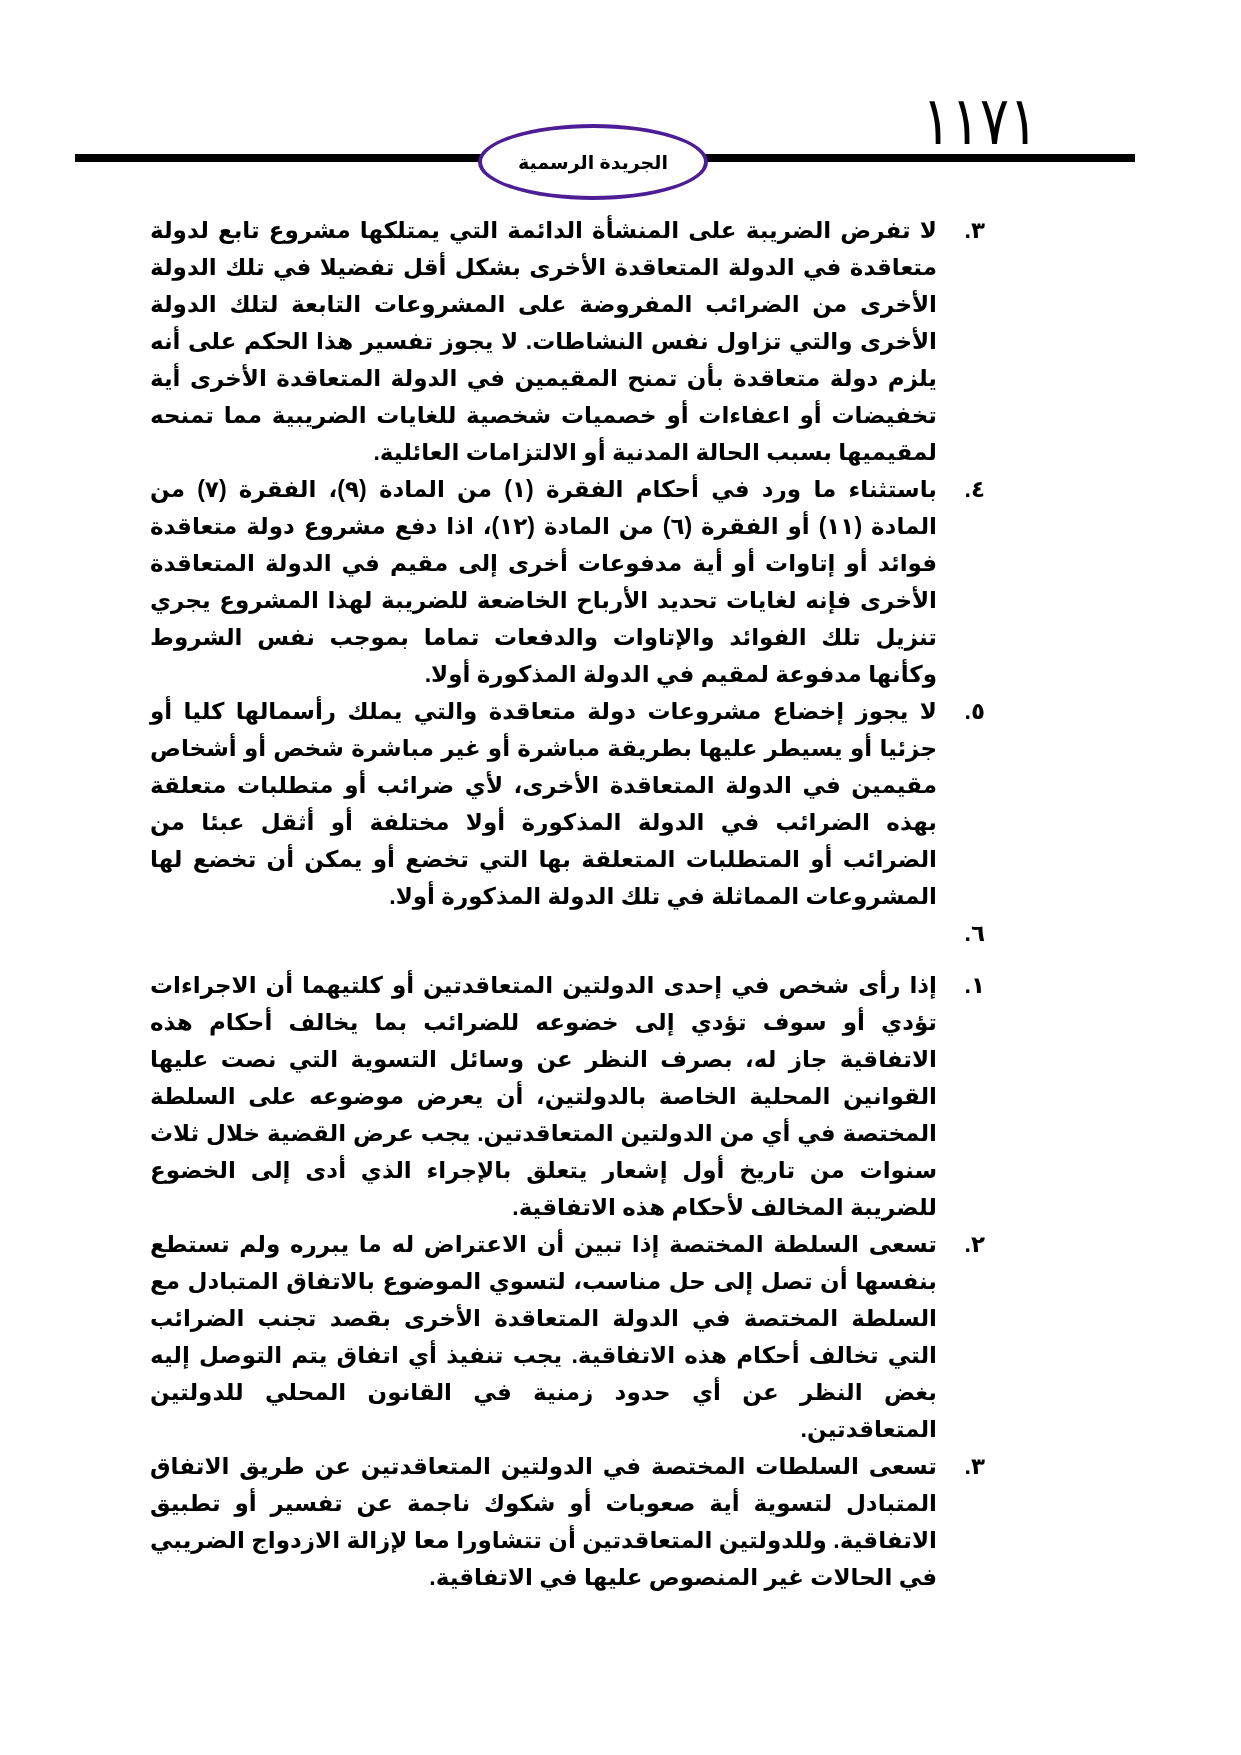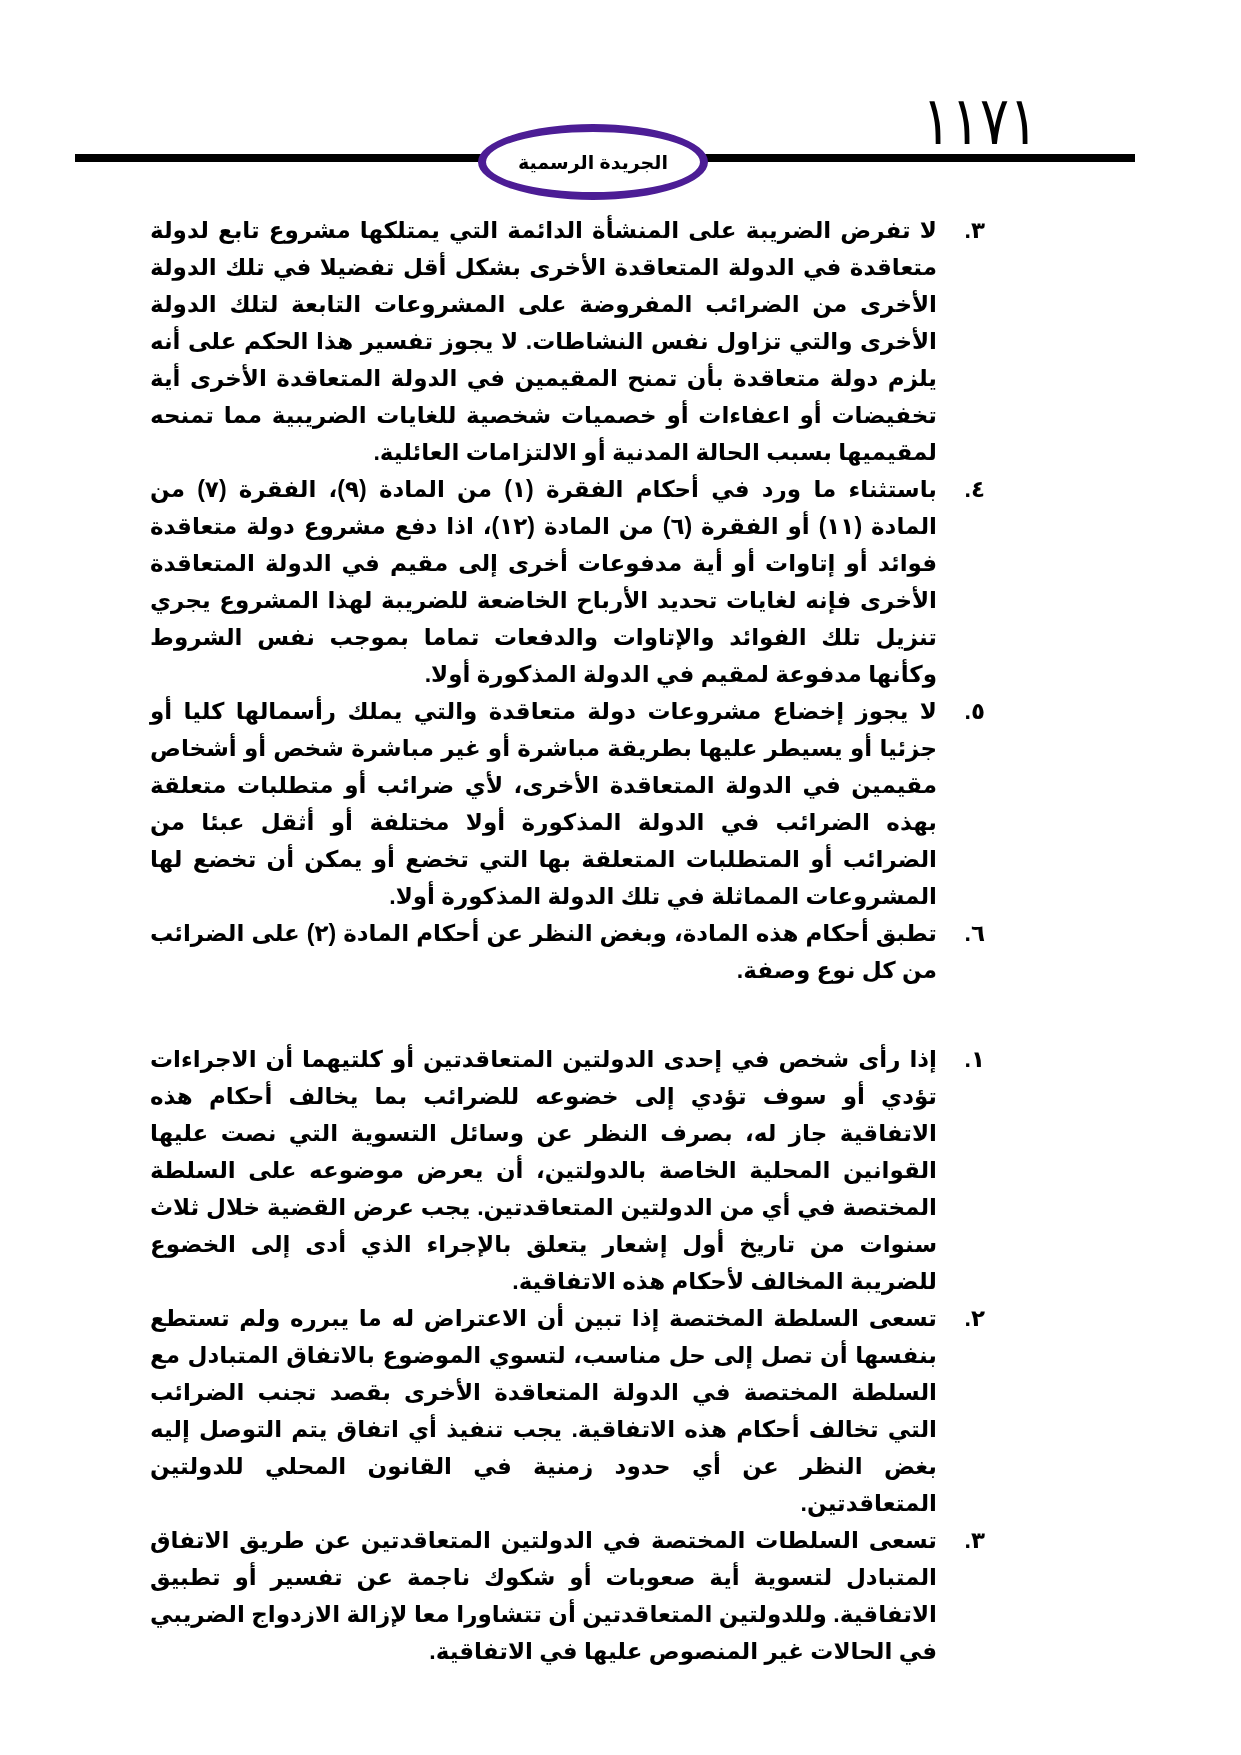--- a/index.html
+++ b/index.html
@@ -1,21 +1,21 @@
 <!DOCTYPE html>
 <html><head>
   <meta charset="utf-8">
   <style>
     html, body { margin: 0; padding: 0; background: #ffffff; }
     body { width: 1241px; height: 1755px; position: relative; overflow: hidden; color: #000; font-family: "Liberation Sans", "DejaVu Sans", sans-serif; }
 
     .page-number { position: absolute; left: 910px; top: 88px; width: 140px; text-align: center; font-family: "Liberation Serif", "DejaVu Serif", serif; font-size: 54px; font-weight: normal; letter-spacing: 4px; line-height: 1; transform: scaleY(1.25); transform-origin: top center; }
 
     .header-rule { position: absolute; left: 75px; top: 154px; width: 1060px; height: 8px; background: #000; }
-    .header-oval { position: absolute; left: 478px; top: 124px; width: 230px; height: 76px; border: 8px solid #4c1d95; border-radius: 50%; background: #fff; box-sizing: border-box; display: flex; align-items: center; justify-content: center; text-align: right; }
+    .header-oval { position: absolute; left: 478px; top: 124px; width: 230px; height: 76px; border: 4px solid #4c1d95; border-radius: 50%; background: #fff; box-sizing: border-box; display: flex; align-items: center; justify-content: center; text-align: right; }
     .header-oval span { font-size: 19px; font-weight: bold; direction: rtl; }
 
     .content { position: absolute; left: 150px; top: 212px; width: 835px; direction: rtl; font-size: 23px; font-weight: bold; line-height: 37px; }
     ol.items { list-style: none; margin: 0; padding: 0; }
     ol.items li { position: relative; padding-right: 48px; text-align: justify; text-align-last: right; margin: 0; }
     ol.items li .num { position: absolute; right: 0; top: 0; width: 40px; text-align: right; }
 
     .article-head { text-align: center; font-weight: bold; margin-top: 52px; margin-bottom: 46px; line-height: 34px; }
     .article-head .art-num { font-size: 21px; display: block; }
     .article-head .art-title { font-size: 23px; display: block; }
@@ -39,21 +39,20 @@
     <li>
       <span class="num">٤.</span>
       <span>باستثناء ما ورد في أحكام الفقرة (١) من المادة (٩)، الفقرة (٧) من المادة (١١) أو الفقرة (٦) من المادة (١٢)، اذا دفع مشروع دولة متعاقدة فوائد أو إتاوات أو أية مدفوعات أخرى إلى مقيم في الدولة المتعاقدة الأخرى فإنه لغايات تحديد الأرباح الخاضعة للضريبة لهذا المشروع يجري تنزيل تلك الفوائد والإتاوات والدفعات تماما بموجب نفس الشروط وكأنها مدفوعة لمقيم في الدولة المذكورة أولا.</span>
     </li>
     <li>
       <span class="num">٥.</span>
       <span>لا يجوز إخضاع مشروعات دولة متعاقدة والتي يملك رأسمالها كليا أو جزئيا أو يسيطر عليها بطريقة مباشرة أو غير مباشرة شخص أو أشخاص مقيمين في الدولة المتعاقدة الأخرى، لأي ضرائب أو متطلبات متعلقة بهذه الضرائب في الدولة المذكورة أولا مختلفة أو أثقل عبئا من الضرائب أو المتطلبات المتعلقة بها التي تخضع أو يمكن أن تخضع لها المشروعات المماثلة في تلك الدولة المذكورة أولا.</span>
     </li>
     <li>
       <span class="num">٦.</span>
-      <span>تطبق أحكام هذه المادة، وبغض النظر عن أحكام المادة (٢) على الضرائب من كل نوع وصفة.</span>
     </li>
   </ol>
 
   <div class="article-head">
   </div>
 
   <ol class="items">
     <li>
       <span class="num">١.</span>
       <span>إذا رأى شخص في إحدى الدولتين المتعاقدتين أو كلتيهما أن الاجراءات تؤدي أو سوف تؤدي إلى خضوعه للضرائب بما يخالف أحكام هذه الاتفاقية جاز له، بصرف النظر عن وسائل التسوية التي نصت عليها القوانين المحلية الخاصة بالدولتين، أن يعرض موضوعه على السلطة المختصة في أي من الدولتين المتعاقدتين. يجب عرض القضية خلال ثلاث سنوات من تاريخ أول إشعار يتعلق بالإجراء الذي أدى إلى الخضوع للضريبة المخالف لأحكام هذه الاتفاقية.</span>

